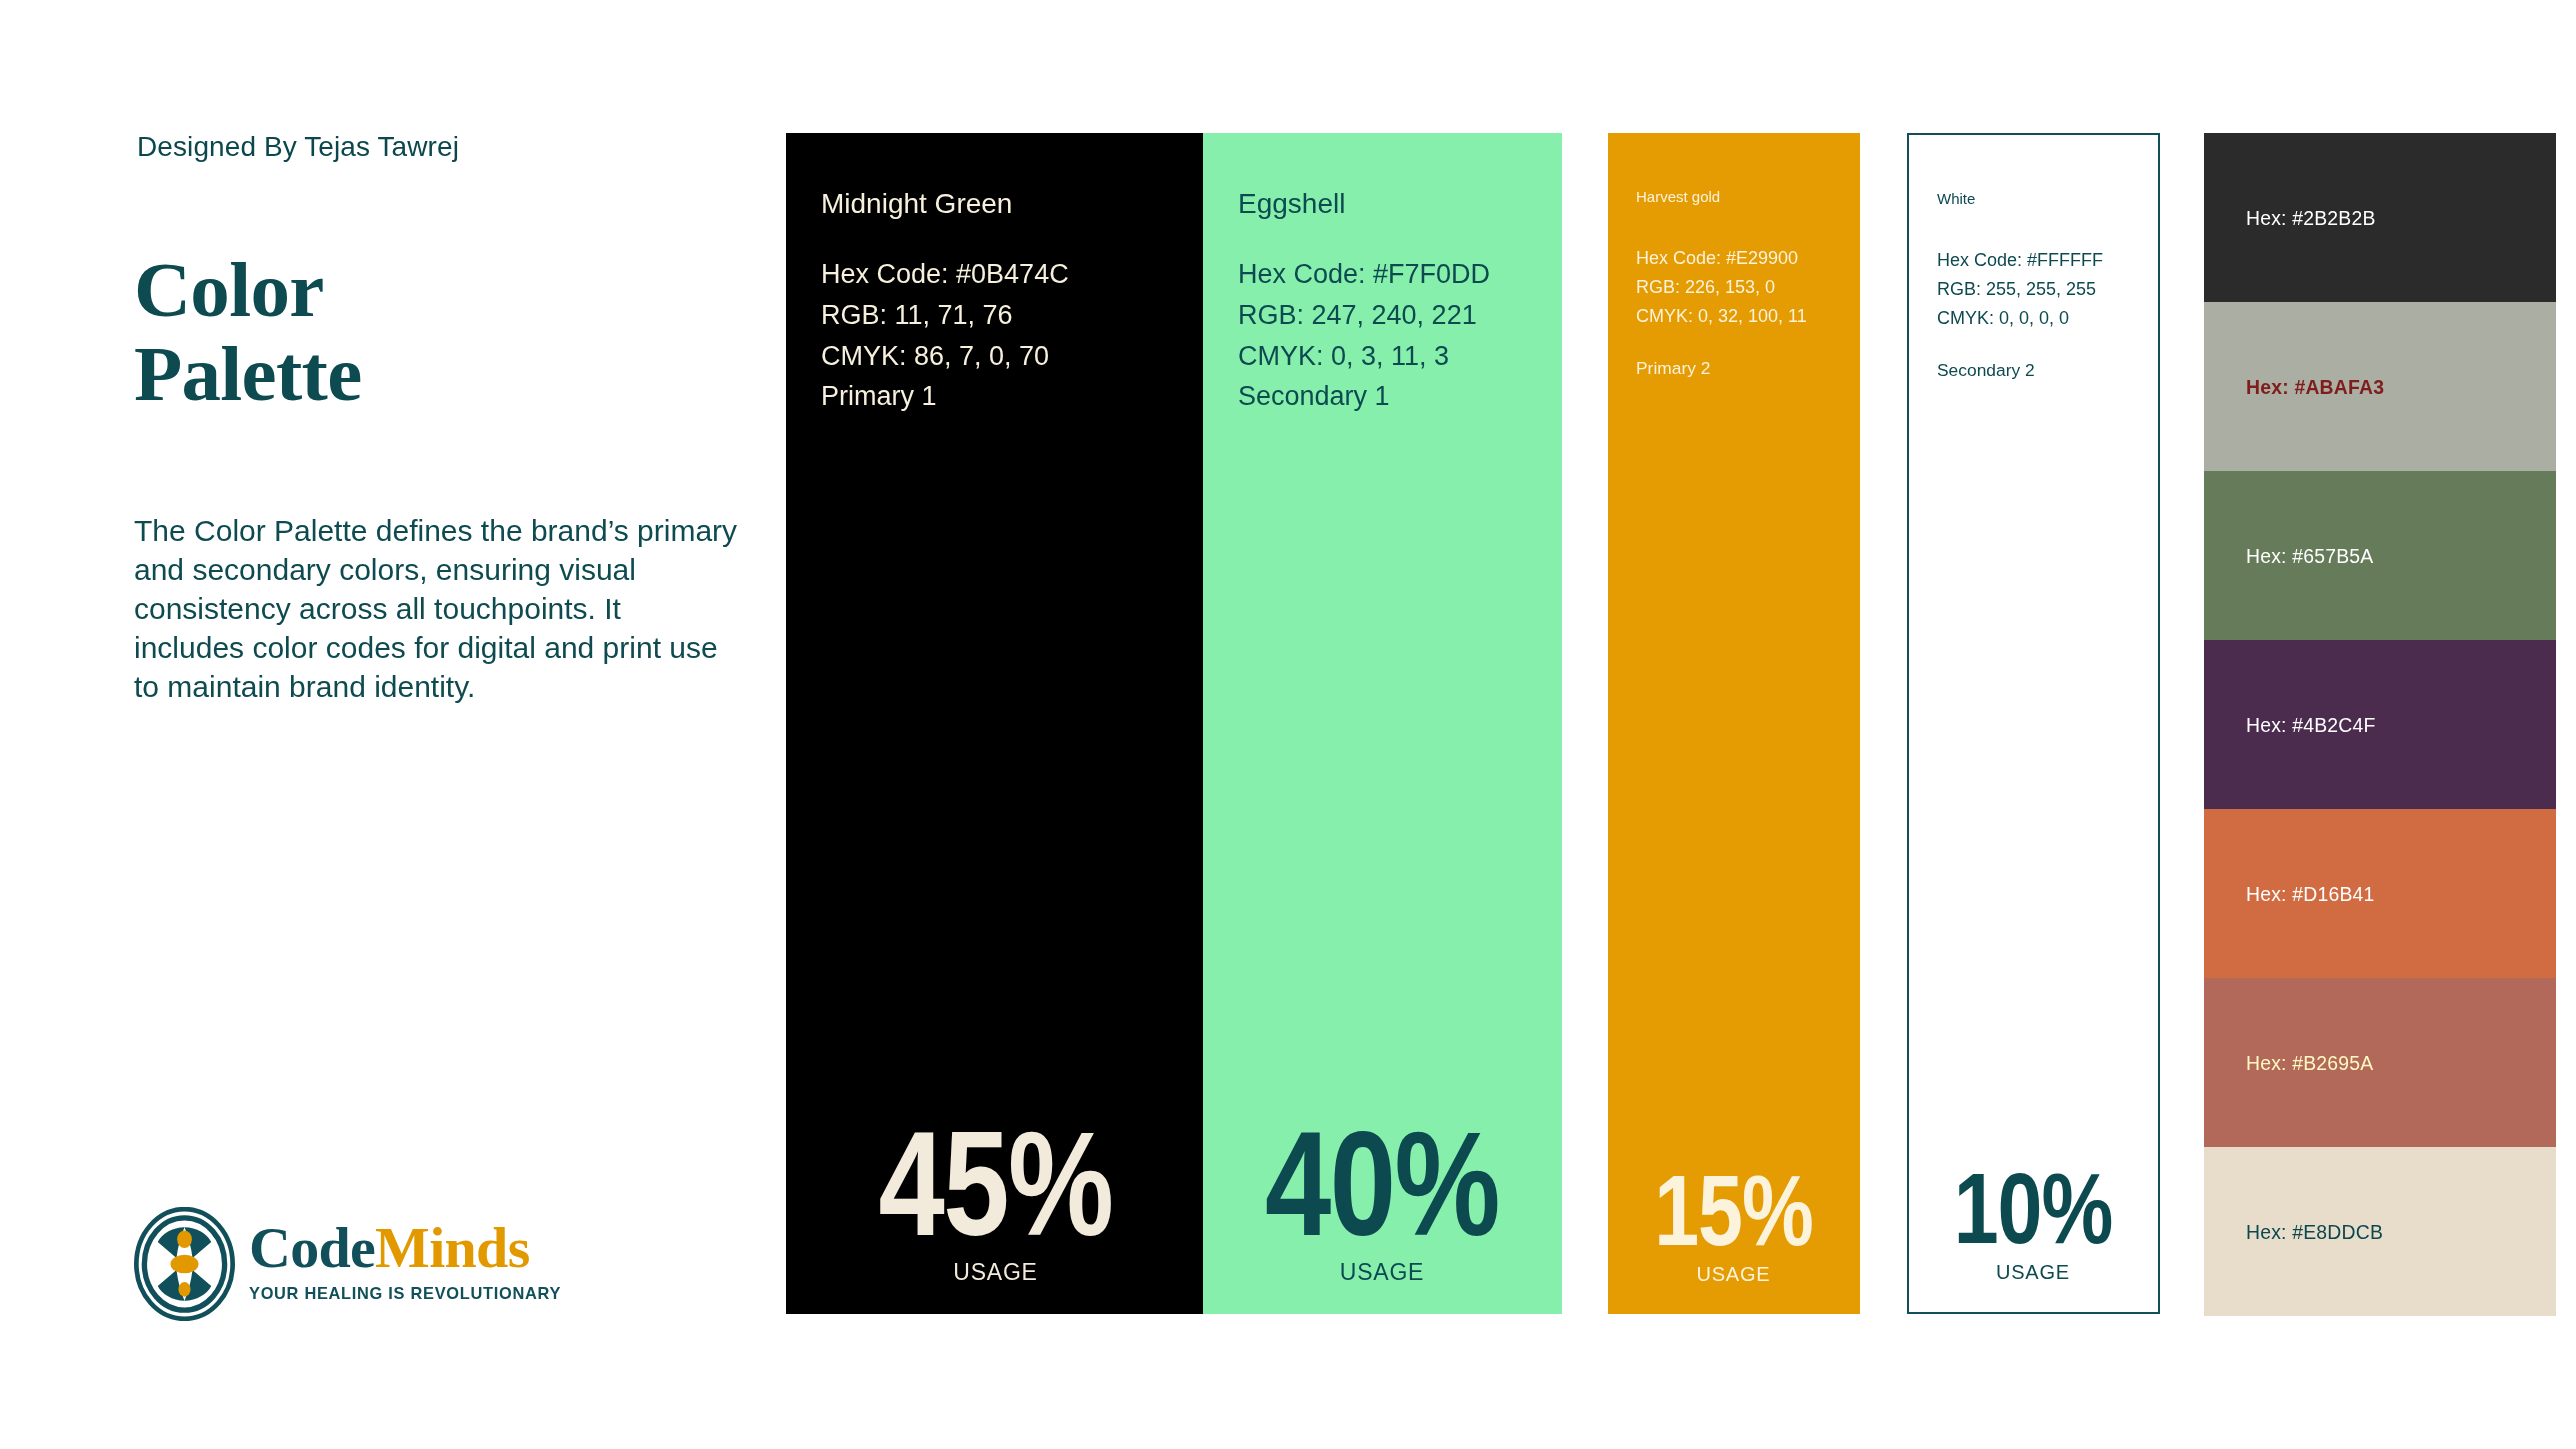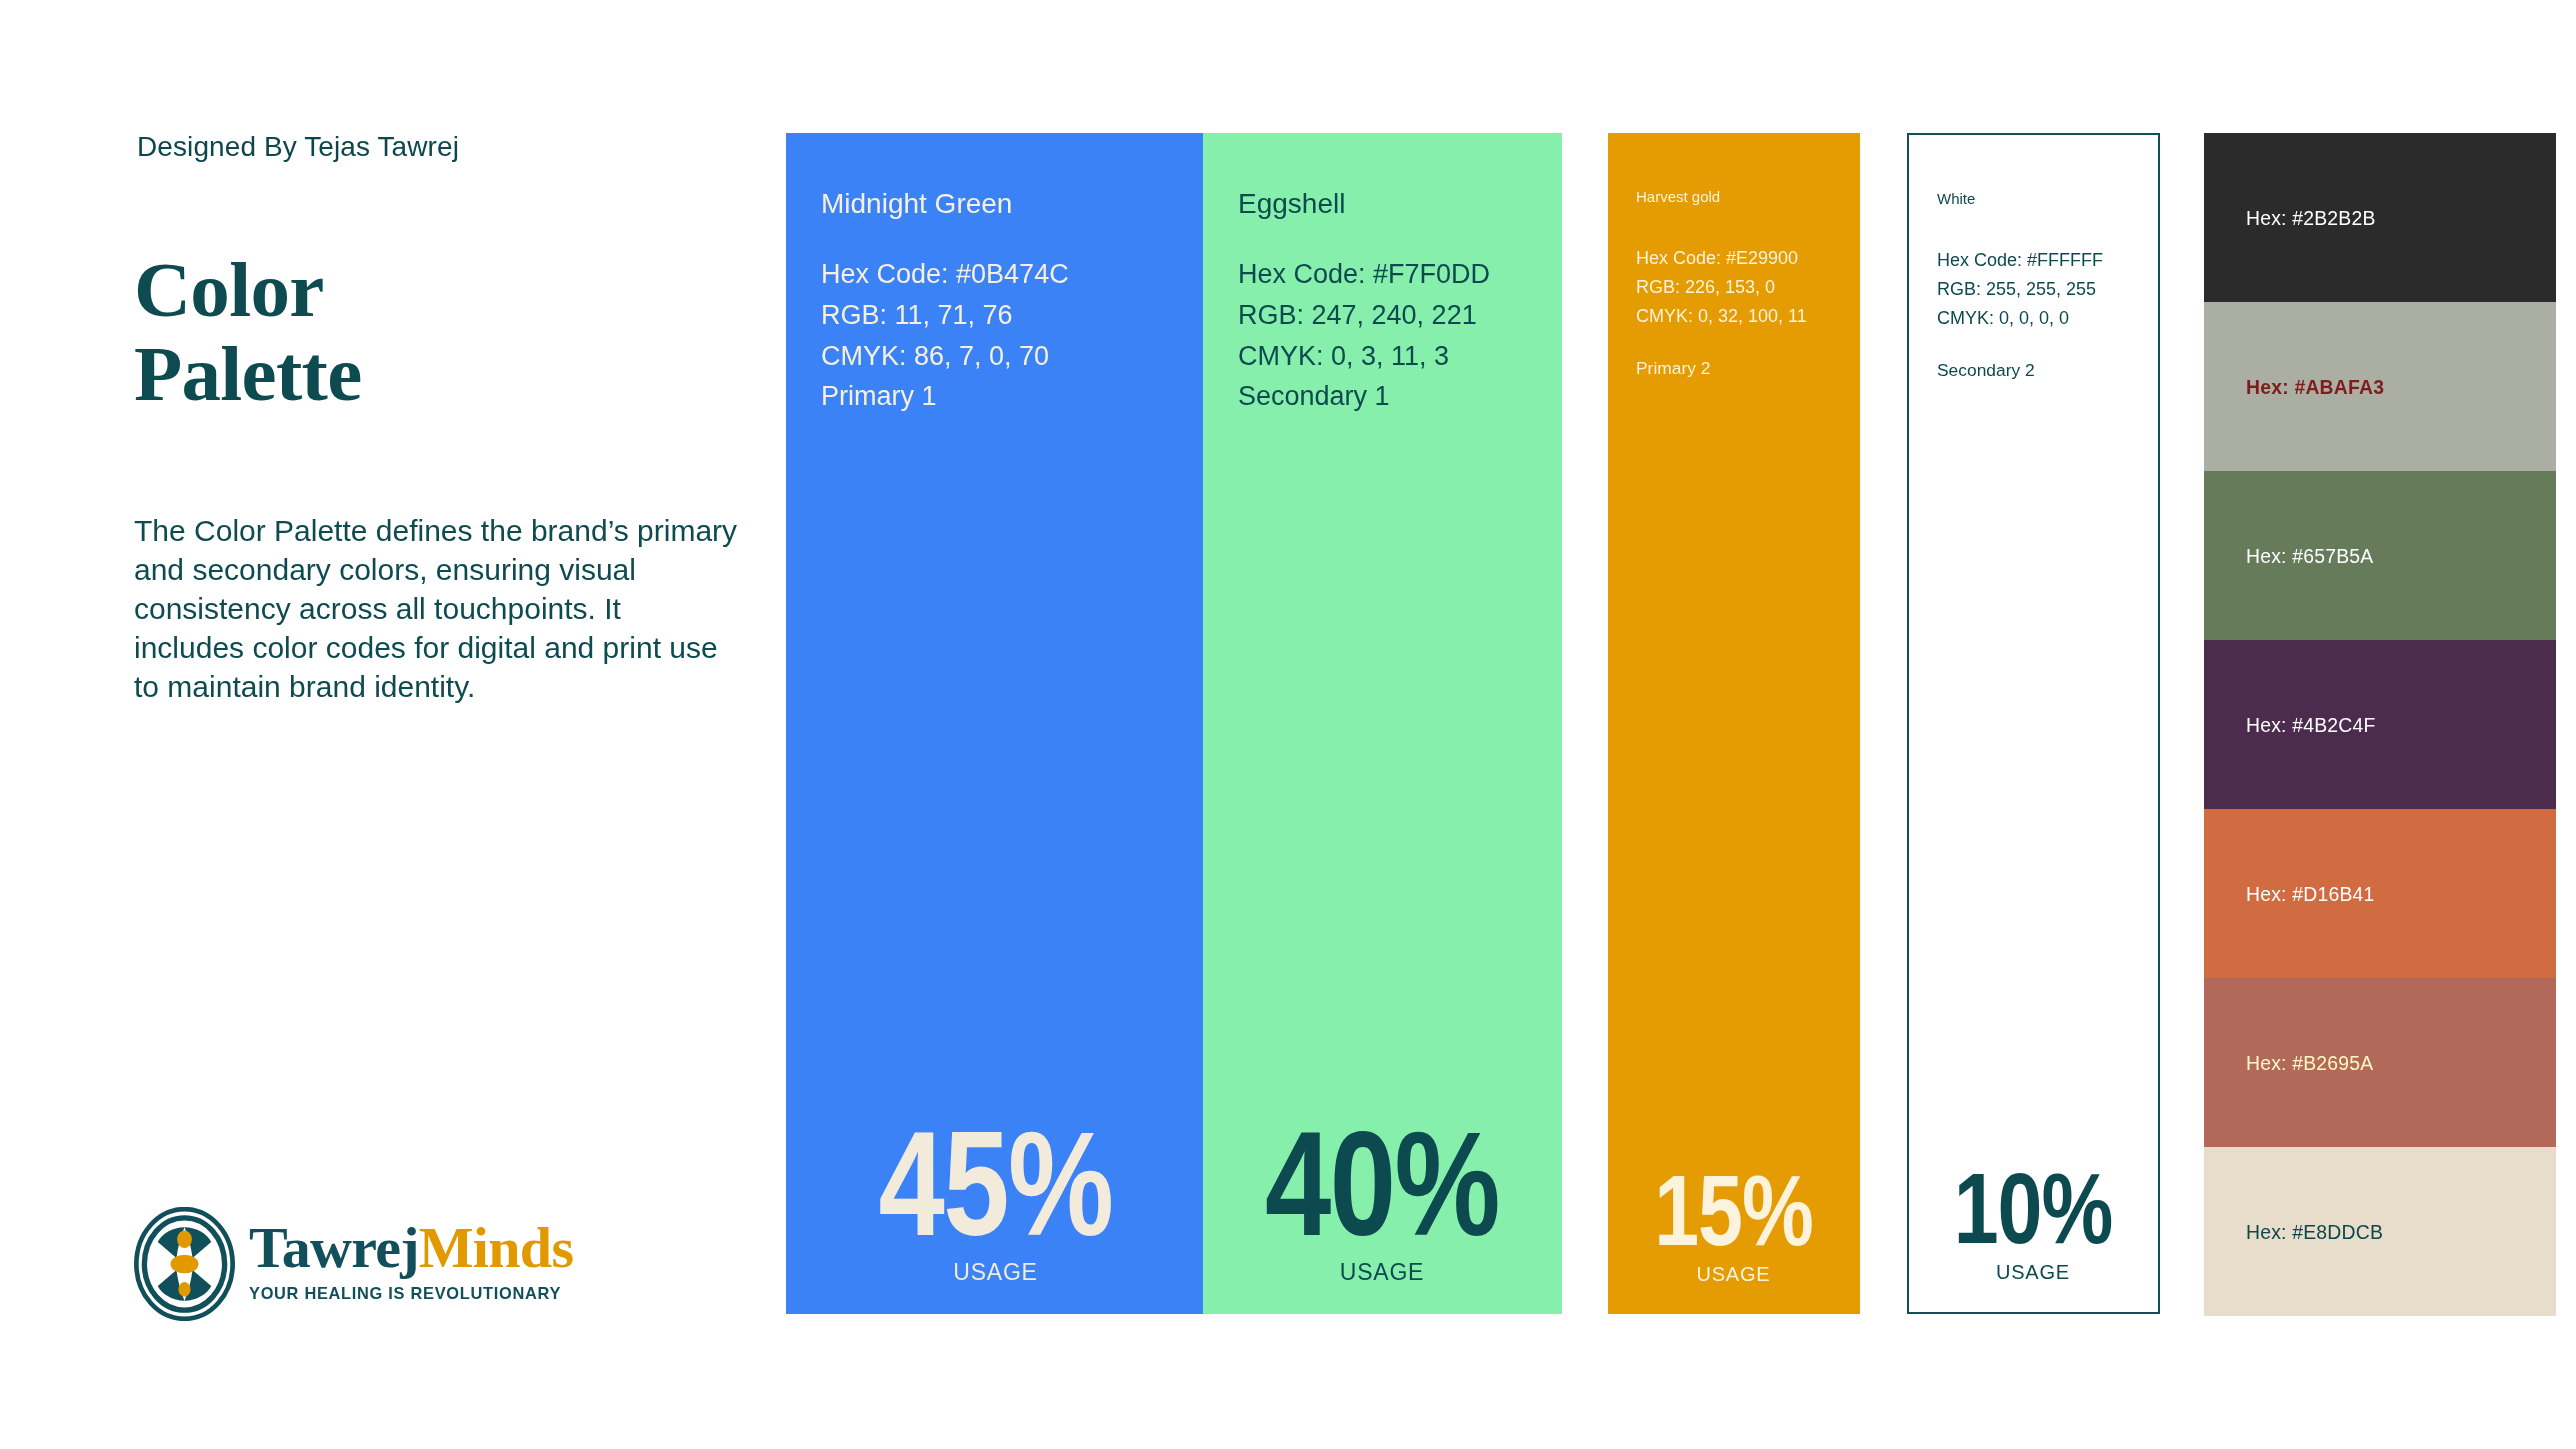--- a/index.html
+++ b/index.html
@@ -62,21 +62,21 @@
   .usage-num{
     font-family:"Liberation Sans Narrow","Liberation Sans",sans-serif;
     font-weight:700;line-height:.80;letter-spacing:-2px;
     transform:scaleX(.80);transform-origin:center bottom;display:block;
   }
   .card.big .usage-num{font-size:149px;}
   .card.small .usage-num{font-size:101px;letter-spacing:-1.3px;}
   .usage-lbl{display:block;margin-top:16px;font-size:23px;font-weight:400;letter-spacing:0.8px;}
   .card.small .usage-lbl{font-size:20px;margin-top:12px;}
 
-  #card-midnight{left:786px;width:420px;background:#3b82f6;}
+  #card-midnight{left:786px;width:420px;background:#000000;}
   #card-midnight .cname,#card-midnight .cspecs,#card-midnight .crole{color:#F7F0DD;}
   #card-midnight .usage-num,#card-midnight .usage-lbl{color:#F2EADA;}
 
   #card-eggshell{left:1203px;width:359px;background:#86efac;}
   #card-eggshell .cname,#card-eggshell .cspecs,#card-eggshell .crole{color:#0D4A50;}
   #card-eggshell .usage-num,#card-eggshell .usage-lbl{color:#0D4A50;}
 
   #card-gold{left:1608px;width:252px;background:#E59B02;}
   #card-gold .cname,#card-gold .cspecs,#card-gold .crole{color:#FBF3DC;}
   #card-gold .usage-num,#card-gold .usage-lbl{color:#FBF3DC;}
@@ -113,21 +113,21 @@
       <ellipse cx="80" cy="85" rx="60" ry="69" fill="none" stroke="#11505A" stroke-width="8"></ellipse>
       <path d="M80 30 C62 30 46 40 40 52 L68 76 C70 60 74 44 80 30 Z" fill="#11505A"></path>
       <path d="M80 30 C98 30 114 40 120 52 L92 76 C90 60 86 44 80 30 Z" fill="#11505A"></path>
       <path d="M80 140 C62 140 46 130 40 118 L68 94 C70 110 74 126 80 140 Z" fill="#11505A"></path>
       <path d="M80 140 C98 140 114 130 120 118 L92 94 C90 110 86 126 80 140 Z" fill="#11505A"></path>
       <ellipse cx="80" cy="48" rx="11" ry="13" fill="#E29900"></ellipse>
       <ellipse cx="80" cy="85" rx="21" ry="14" fill="#E29900"></ellipse>
       <ellipse cx="80" cy="123" rx="9" ry="11" fill="#E29900"></ellipse>
     </svg>
     <div class="logo-text">
-      <div class="logo-word"><span class="w1">Tawrej</span><span class="w2">Minds</span></div>
+      <div class="logo-word"><span class="w1">Code</span><span class="w2">Minds</span></div>
       <div class="logo-tag">YOUR HEALING IS REVOLUTIONARY</div>
     </div>
   </div>
 
   <div class="card big" id="card-midnight">
     <div class="cname">Midnight Green</div>
     <div class="cspecs">
       <div>Hex Code: #0B474C</div>
       <div>RGB: 11, 71, 76</div>
       <div>CMYK: 86, 7, 0, 70</div>

